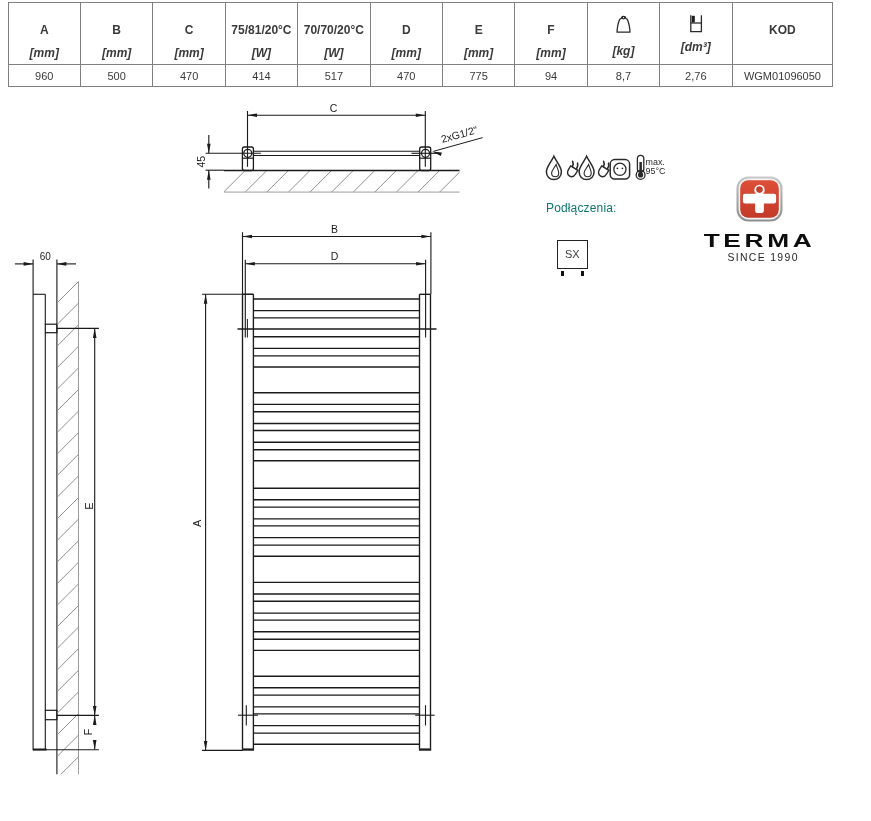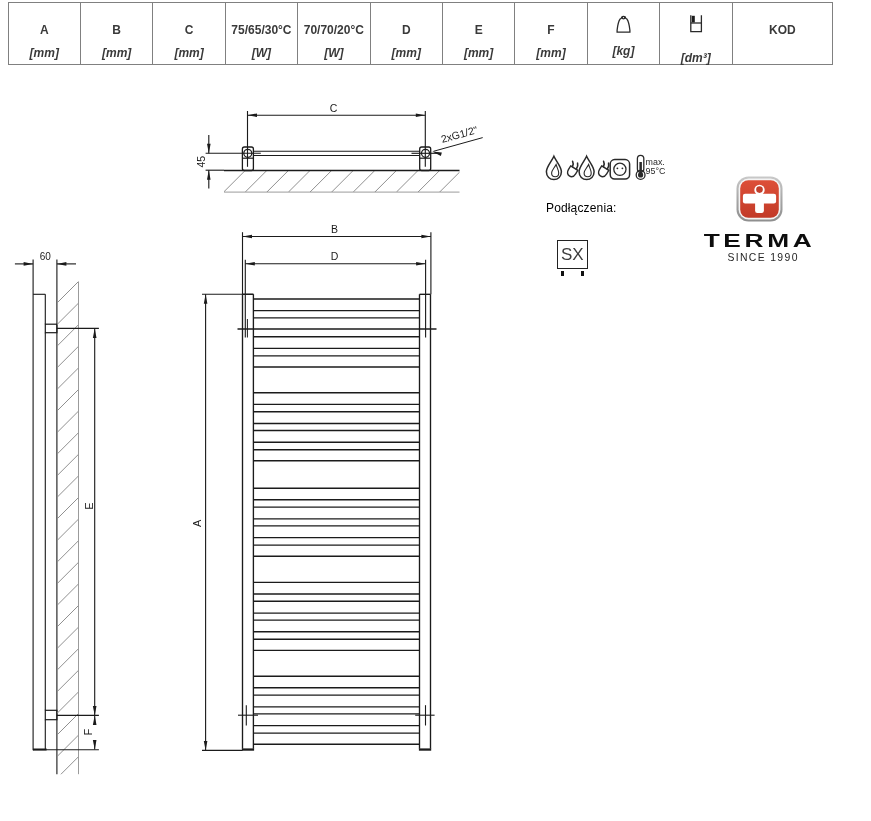--- a/index.html
+++ b/index.html
@@ -6,23 +6,23 @@
         font-family:"Liberation Sans", sans-serif; }
 #dwg { position:absolute; left:0; top:0; }
 table.t { position:absolute; left:7.6px; top:2.2px; border-collapse:collapse; table-layout:fixed; }
 table.t td { border:1px solid #808080; text-align:center; vertical-align:middle;
   font-size:11px; color:#3a3a3a; padding:0; }
 tr.hdr td { height:61px; font-weight:bold; font-size:12px; vertical-align:top; }
 tr.dat td { height:21px; }
 .h1 { line-height:12px; }
 .hwrap { padding-top:21px; }
 .h2 { line-height:12px; margin-top:11px; font-weight:bold;font-style:italic; }
-#podl { position:absolute; left:546px; top:200.8px; font-size:12px; color:#000000; letter-spacing:0.15px; }
+#podl { position:absolute; left:546px; top:200.8px; font-size:12px; color:#0f766e; letter-spacing:0.15px; }
 #sxbox { position:absolute; left:557px; top:240px; width:28.5px; height:27px; border:1.6px solid #222;
-  text-align:center; line-height:27px; font-size:17px; color:#3d3d3d; letter-spacing:0px; }
+  text-align:center; line-height:27px; font-size:11px; color:#3d3d3d; letter-spacing:0px; }
 .leg { position:absolute; width:3.2px; height:5.5px; background:#111; top:270.6px; }
 #terma-word { position:absolute; left:705px; top:231px; width:109px; text-align:center;
   font-size:18px; font-weight:bold; color:#0d0d0d; transform:scaleX(1.46); transform-origin:50% 50%;
   letter-spacing:2.5px; }
 #terma-since { position:absolute; left:727.5px; top:252.4px; font-size:10.4px; color:#242424; letter-spacing:1.35px; }
 </style></head>
 <body>
 <div id="page">
 <table class="t">
 <tbody>
@@ -40,21 +40,21 @@
             </div>
           </td>
           <td style="width:71.4px">
             <div class="hwrap">
               <div class="h1">C</div>
               <div class="h2">[mm]</div>
             </div>
           </td>
           <td style="width:71.4px">
             <div class="hwrap">
-              <div class="h1">75/65/30°C</div>
+              <div class="h1">75/81/20°C</div>
               <div class="h2">[W]</div>
             </div>
           </td>
           <td style="width:71.4px">
             <div class="hwrap">
               <div class="h1">70/70/20°C</div>
               <div class="h2">[W]</div>
             </div>
           </td>
           <td style="width:71.4px">
@@ -83,26 +83,39 @@
               <div class="h2" style="">[kg]</div>
             </div>
           </td>
           <td style="width:71.4px">
             <div style="padding-top:11px">
               <svg width="14" height="20" viewBox="0 0 14 20" style="display:block;margin:0 auto">
                 <path d="M1.8,1.2 L1.8,17.6 L12.4,17.6 L12.4,1.2" fill="none" stroke="#2a2a2a" stroke-width="1.3"></path>
                 <line x1="1.8" y1="9.0" x2="12.4" y2="9.0" stroke="#2a2a2a" stroke-width="1.3"></line>
                 <rect x="2.8" y="1.8" width="3.0" height="6.6" fill="#1b1b1b"></rect>
               </svg>
-              <div class="h2" style="margin-top:18px">[dm³]</div>
+              <div class="h2" style="margin-top:7px">[dm³]</div>
             </div>
           </td>
           <td style="width:99.9px">
             <div class="h1" style="padding-top:21px">KOD</div>
           </td>
+        </tr>
+<tr class="dat">
+          <td>960</td>
+          <td>500</td>
+          <td>470</td>
+          <td>414</td>
+          <td>517</td>
+          <td>470</td>
+          <td>775</td>
+          <td>94</td>
+          <td>8,7</td>
+          <td>2,76</td>
+          <td>WGM01096050</td>
         </tr>
 </tbody>
     </table>
 
 <svg id="dwg" width="871" height="821" viewBox="0 0 871 821">
 <defs>
 <clipPath id="wallTop">
           <rect x="224" y="170.5" width="235.5" height="21.6"></rect>
         </clipPath>
 <clipPath id="wallSide">

